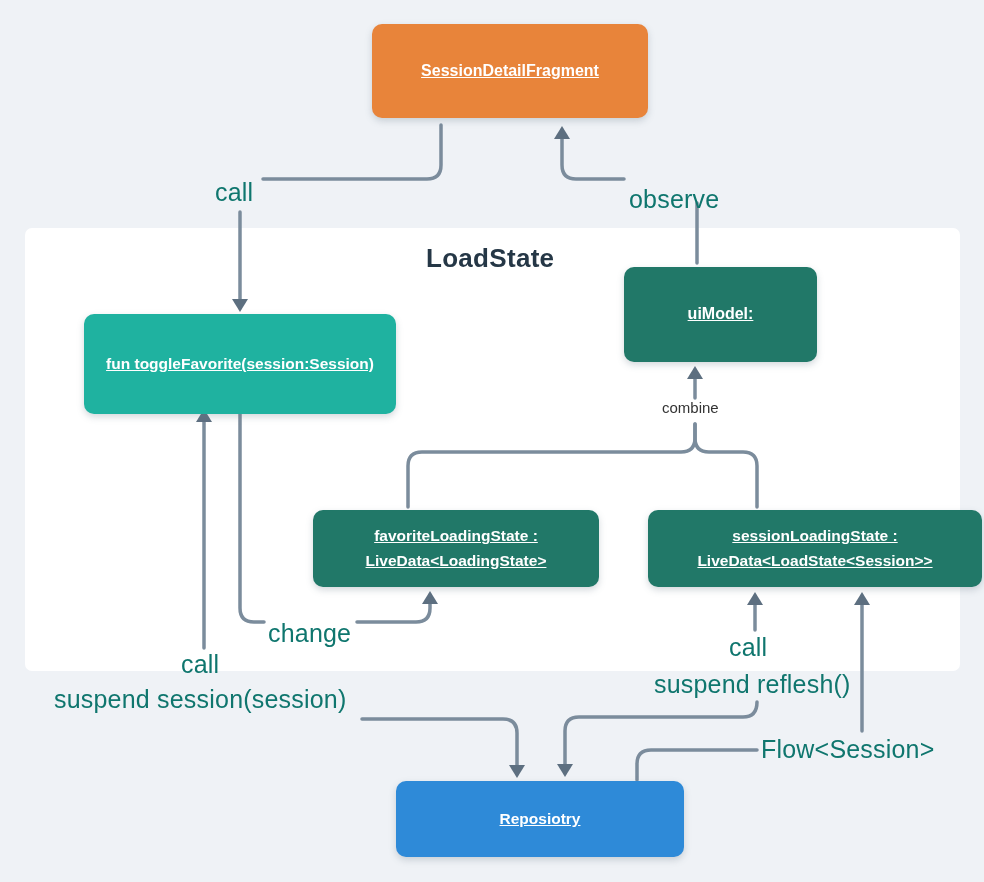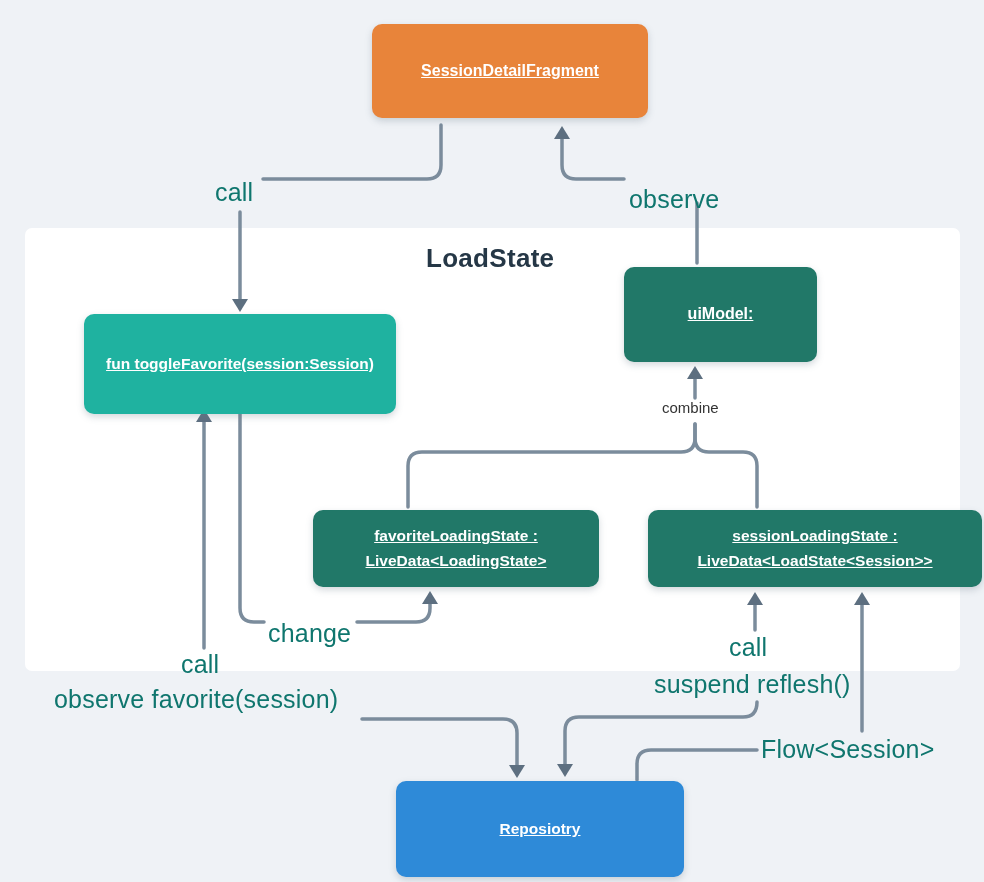--- a/index.html
+++ b/index.html
@@ -22,21 +22,21 @@
     box-shadow:0 3px 7px rgba(110,125,140,0.30);
     line-height:1.55;
     text-decoration:underline;
   }
   .node-fragment{left:372px;top:24px;width:276px;height:94px;background:#E8843A;font-size:16px;}
   .node-toggle{left:84px;top:314px;width:312px;height:100px;background:#1FB2A0;font-size:15.5px;}
   .node-livedata{background:#217868;font-size:15.5px;}
   .node-uimodel{left:600px;top:267px;width:193px;height:95px;font-size:16px;margin-left:24px;}
   .node-favstate{left:313px;top:510px;width:286px;height:77px;}
   .node-sessstate{left:648px;top:510px;width:334px;height:77px;}
-  .node-repo{left:396px;top:781px;width:288px;height:96px;background:#2E8AD8;font-size:15.5px;}
+  .node-repo{left:396px;top:781px;width:288px;height:76px;background:#2E8AD8;font-size:15.5px;}
   .lbl{
     position:absolute;z-index:4;color:#0f766e;font-size:25px;font-weight:500;
     white-space:nowrap;letter-spacing:0.2px;
   }
   .panel-title{
     position:absolute;left:426px;top:243px;z-index:4;color:#253746;
     font-size:26px;font-weight:600;letter-spacing:0.3px;
   }
   .lbl-combine{
     position:absolute;left:662px;top:399px;z-index:4;color:#333333;
@@ -149,21 +149,21 @@
   <div class="lbl" style="left:215px;top:178px;">call</div>
 
   <div class="lbl" style="left:629px;top:165px;margin-top:20px;">observe</div>
 
   <div class="lbl-combine">combine</div>
 
   <div class="lbl" style="left:268px;top:607px;margin-top:12px;">change</div>
 
   <div class="lbl" style="left:181px;top:650px;">call</div>
 
-  <div class="lbl" style="left:54px;top:685px;">observe favorite(session)</div>
+  <div class="lbl" style="left:54px;top:685px;">suspend session(session)</div>
 
   <div class="lbl" style="left:729px;top:633px;">call</div>
 
   <div class="lbl" style="left:654px;top:670px;">suspend reflesh()</div>
 
   <div class="lbl" style="left:761px;top:735px;">Flow&lt;Session&gt;</div>
 
 </div>
 
 </body></html>

